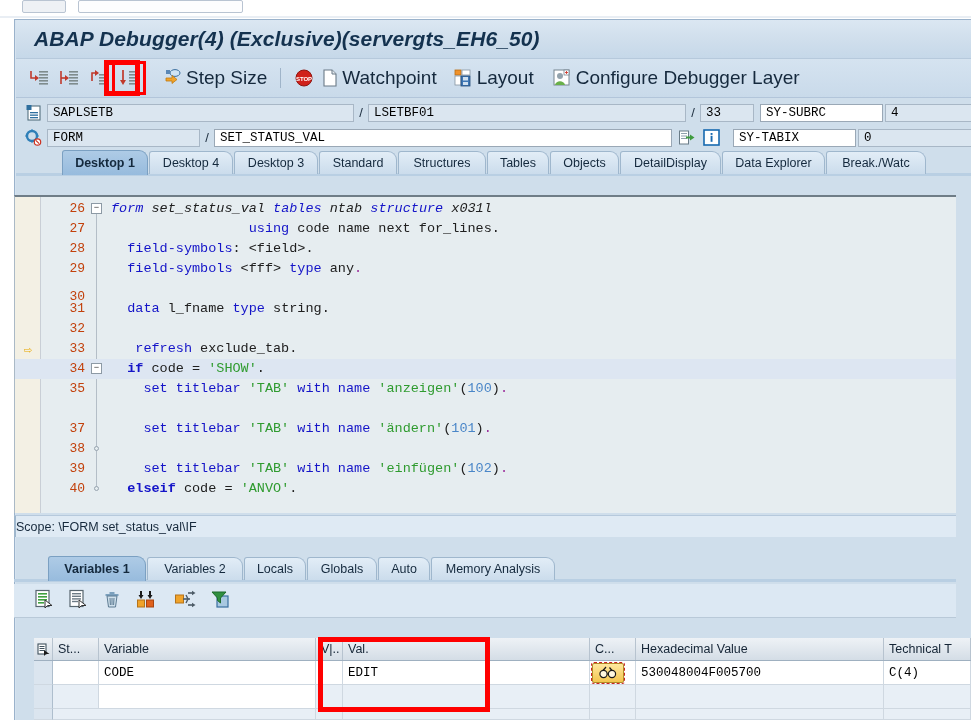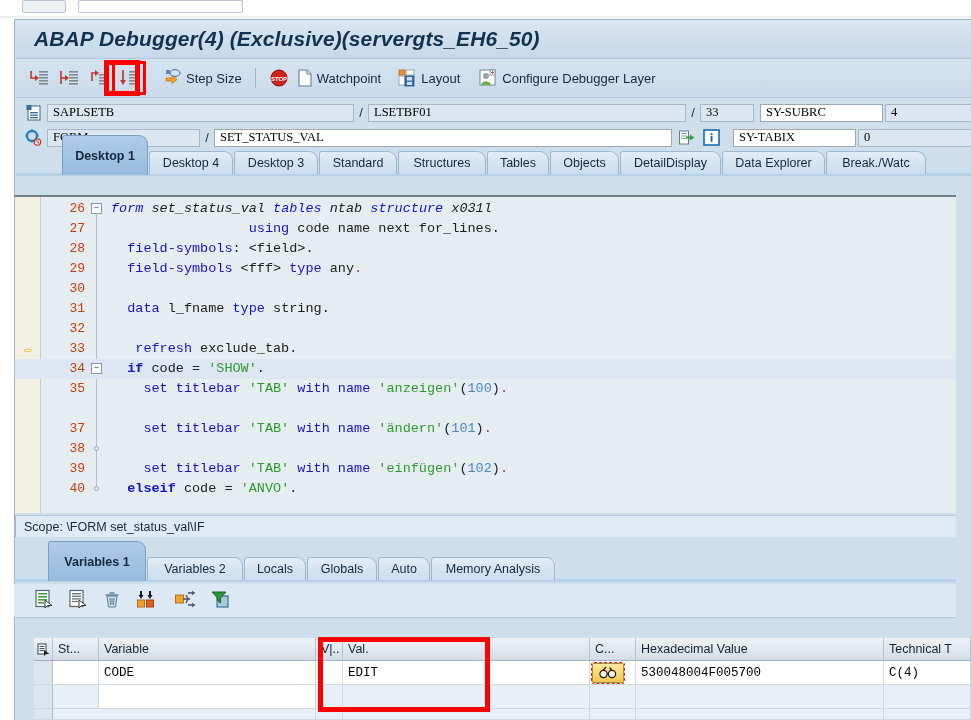--- a/index.html
+++ b/index.html
@@ -63,21 +63,21 @@
     position: absolute; left: 0; top: 39px; width: 956px; height: 39px;
     background: linear-gradient(180deg,#d5e3f0 0%, #c9daea 100%);
     display: flex; align-items: center; padding-left: 8px;
     border-bottom: 1px solid #b2c5da;
   }
   .tb-item {
     display: flex; align-items: center; height: 30px;
     padding: 0 4px; gap: 4px; cursor: default;
     white-space: nowrap;
   }
-  .tb-item .lbl { font-size: 13px; color: #15293d; }
+  .tb-item .lbl { font-size: 19px; color: #15293d; }
   .tb-sep {
     width: 1px; height: 20px; background: #9fb4c9; margin: 0 9px;
   }
   .tb-hl {
     outline: 3px solid #ff0000; outline-offset: -1px;
   }
 
   
   .ico { display:block; }
 
@@ -88,21 +88,21 @@
   }
   .frow { position: absolute; left: 0; height: 23px; display: flex; align-items: center; }
   .frow.r1 { top: 3px; }
   .frow.r2 { top: 28px; }
   .lead-ico {
     width: 26px; height: 22px; margin-left: 5px;
     display: flex; align-items: center; justify-content: center;
   }
   .inp {
     height: 18px; border: 1px solid #9aa8b6; background: #ffffff;
-    font-family: Liberation Serif, serif; font-size: 12.5px;
+    font-family: Liberation Mono, monospace; font-size: 12.5px;
     display: flex; align-items: center; padding-left: 5px; color: #000;
   }
   .inp.ro { background: #dbe6f0; border-color: #a8b7c6; }
   .slash { width: 14px; text-align: center; font-size: 13px; color: #1b2c3d; }
   .gap { width: 6px; }
 
   
   .tabstrip {
     position: absolute; left: 0; top: 130px; width: 956px; height: 26px;
     background: #cfdeeb;
@@ -115,21 +115,21 @@
     position: absolute; bottom: 2px; height: 23px;
     background: linear-gradient(180deg,#e2edf7 0%,#cbdcec 100%);
     border: 1px solid #9fb7cd; border-bottom: none;
     border-radius: 3px 9px 0 0;
     display: flex; align-items: center; justify-content: center;
     font-size: 12.5px; color: #14293d; padding: 0 7px;
     white-space: nowrap;
   }
   .tab.active {
     background: linear-gradient(180deg,#aecbe6 0%,#97bbdd 100%);
-    font-weight: bold; height: 40px; bottom: 1px;
+    font-weight: bold; height: 25px; bottom: 1px;
     border-color: #7ba0c2;
   }
 
   
   .codewrap {
     position: absolute; left: 14px; top: 157px; width: 942px; height: 139px;
   }
   .codepane {
     position: absolute; left: 0; top: 38px; width: 942px; height: 318px;
     background: #e6edf0;
@@ -185,21 +185,21 @@
   .k-kw   { color: #1414c8; font-weight: bold; }
   .k-str  { color: #2f9b2f; }
   .k-pur  { color: #9b2f9b; }
   .k-num  { color: #4a86c8; }
   .k-dark { color: #202020; }
 
   
   .scopebar {
     position: absolute; left: 14px; top: 515px; width: 942px; height: 22px;
     background: #dfeaf4; border-top: 1px solid #b6c9dc;
-    display: flex; align-items: center; padding-left: 8px;
+    display: flex; align-items: center; 
     font-size: 12.5px; color: #16293c;
     border-left: 2px solid #9fb7cd;
   }
 
   
   .lowtabs {
     position: absolute; left: 14px; top: 556px; width: 942px; height: 26px;
   }
   .lowtabs .rail {
     position: absolute; left: 0; bottom: 0; width: 942px; height: 3px;
@@ -468,21 +468,21 @@
   <div class="codewrap">
     <div class="codepane" id="codepane">
       <div class="topline"></div>
       <div class="gutter-marker"></div>
       <div class="gutter-num"></div>
     <div class="foldline" style="top: 12px; height: 280px;"></div>
         <div class="cline" style="top: 2px;"><span class="num">26</span><div class="foldbox" style="top: 4px;">−</div><span class="txt" style="left: 96px; font-style: italic;"><span class="k-blue">form </span><span class="k-dark">set_status_val </span><span class="k-blue">tables </span><span class="k-dark">ntab </span><span class="k-blue">structure </span><span class="k-dark">x031l</span></span></div>
         <div class="cline" style="top: 22px;"><span class="num">27</span><span class="txt" style="left: 233.7px;"><span class="k-blue">using </span><span class="k-dark">code name next for_lines.</span></span></div>
         <div class="cline" style="top: 42px;"><span class="num">28</span><span class="txt" style="left: 112.2px;"><span class="k-blue">field-symbols</span><span class="k-dark">: </span><span class="k-dark">&lt;field&gt;</span><span class="k-dark">.</span></span></div>
         <div class="cline" style="top: 62px;"><span class="num">29</span><span class="txt" style="left: 112.2px;"><span class="k-blue">field-symbols </span><span class="k-dark">&lt;fff&gt; </span><span class="k-blue">type </span><span class="k-dark">any</span><span class="k-pur">.</span></span></div>
-        <div class="cline" style="top: 82px;"><span class="num">30</span></div>
+        <div class="cline" style="top: 90px;"><span class="num">30</span></div>
         <div class="cline" style="top: 102px;"><span class="num">31</span><span class="txt" style="left: 112.2px;"><span class="k-blue">data </span><span class="k-dark">l_fname </span><span class="k-blue">type </span><span class="k-dark">string.</span></span></div>
         <div class="cline" style="top: 122px;"><span class="num">32</span><span class="txt" style="left: 96px;"></span></div>
         <div class="cline" style="top: 142px;"><div class="arrow-cur">⇨</div><span class="num">33</span><span class="txt" style="left: 120.3px;"><span class="k-blue">refresh </span><span class="k-dark">exclude_tab.</span></span></div>
         <div class="cline hl" style="top: 162px;"><span class="num">34</span><div class="foldbox" style="top: 4px;">−</div><span class="txt" style="left: 112.2px;"><span class="k-kw">if </span><span class="k-dark">code = </span><span class="k-str">'SHOW'</span><span class="k-dark">.</span></span></div>
         <div class="cline" style="top: 182px;"><span class="num">35</span><span class="txt" style="left: 128.4px;"><span class="k-blue">set </span><span class="k-blue">titlebar </span><span class="k-str">'TAB' </span><span class="k-blue">with </span><span class="k-blue">name </span><span class="k-str">'anzeigen'</span><span class="k-dark">(</span><span class="k-num">100</span><span class="k-dark">)</span><span class="k-pur">.</span></span></div>
         <div class="cline" style="top: 222px;"><span class="num">37</span><span class="txt" style="left: 128.4px;"><span class="k-blue">set </span><span class="k-blue">titlebar </span><span class="k-str">'TAB' </span><span class="k-blue">with </span><span class="k-blue">name </span><span class="k-str">'ändern'</span><span class="k-dark">(</span><span class="k-num">101</span><span class="k-dark">)</span><span class="k-pur">.</span></span></div>
         <div class="cline" style="top: 242px;"><span class="num">38</span><div class="folddot" style="top: 7px;"></div></div>
         <div class="cline" style="top: 262px;"><span class="num">39</span><span class="txt" style="left: 128.4px;"><span class="k-blue">set </span><span class="k-blue">titlebar </span><span class="k-str">'TAB' </span><span class="k-blue">with </span><span class="k-blue">name </span><span class="k-str">'einfügen'</span><span class="k-dark">(</span><span class="k-num">102</span><span class="k-dark">)</span><span class="k-pur">.</span></span></div>
         <div class="cline" style="top: 282px;"><span class="num">40</span><div class="folddot" style="top: 7px;"></div><span class="txt" style="left: 112.2px;"><span class="k-kw">elseif </span><span class="k-dark">code = </span><span class="k-str">'ANVO'</span><span class="k-dark">.</span></span></div>
       </div>

